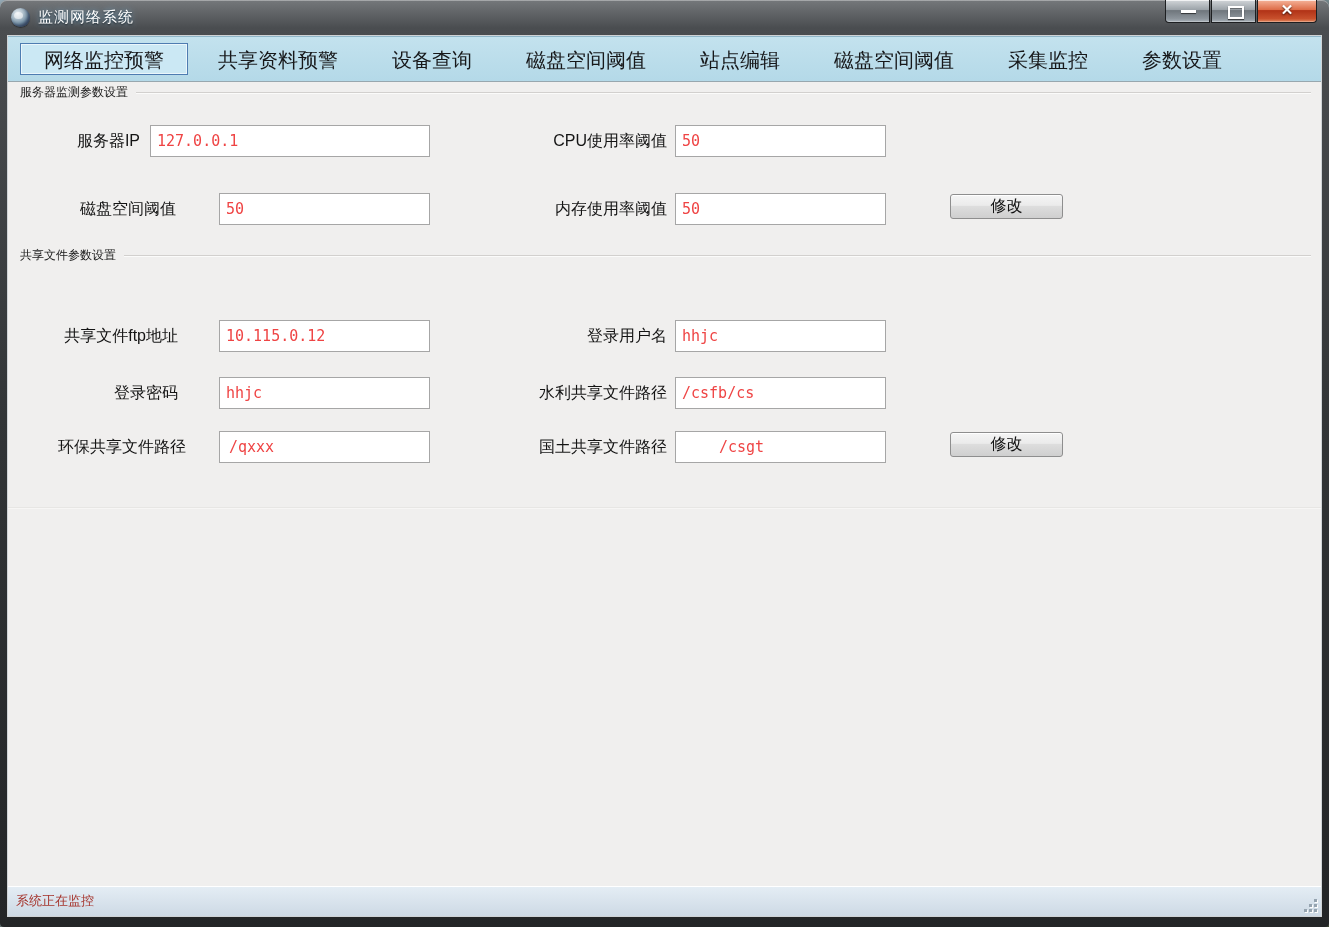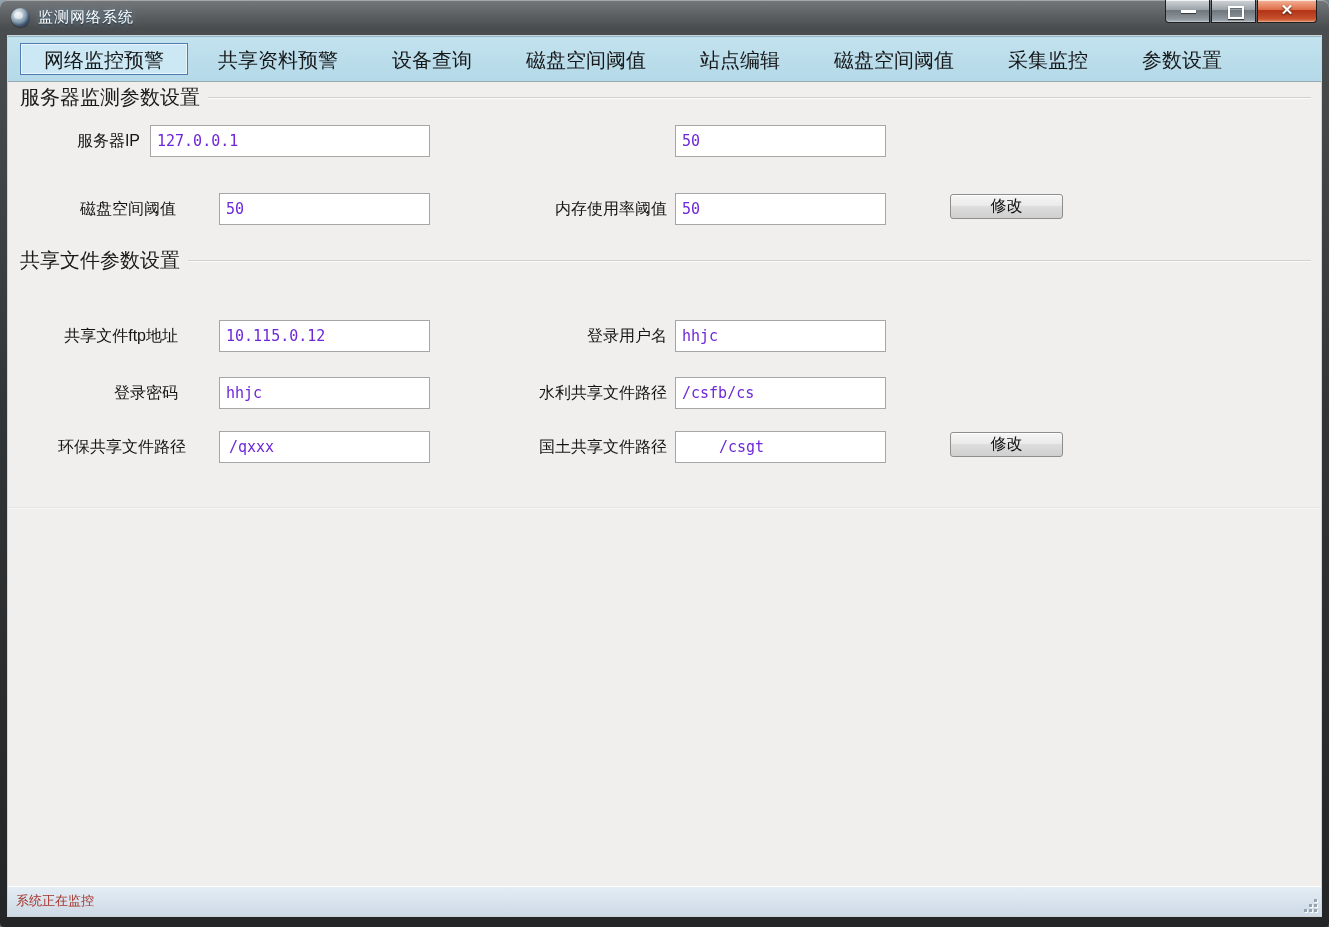--- a/index.html
+++ b/index.html
@@ -67,32 +67,32 @@
     border:1px solid transparent;box-sizing:border-box;
   }
   .tab.selected{
     background:#cbe8f4;border:1px solid #4e7cb1;
     box-shadow:inset 0 0 0 1px rgba(255,255,255,.6);
   }
   
   .content{position:absolute;left:0;top:46px;right:0;bottom:30px;background:#f0efee;}
   .groupcap{
     position:absolute;left:12px;right:10px;display:flex;align-items:center;
-    font-size:20px;color:#1a1a1a;
+    font-size:12px;color:#1a1a1a;
   }
   .groupcap .cap-text{white-space:nowrap;margin-right:8px;}
   .groupcap .capline{flex:1;height:0;border-top:1px solid #d2d0ce;border-bottom:1px solid #fbfbfa;}
   .field-label{
     position:absolute;height:32px;line-height:32px;font-size:16px;color:#141414;
     text-align:right;white-space:nowrap;
   }
   .tb{
     position:absolute;height:32px;box-sizing:border-box;
     border:1px solid #a6a6a6;background:#ffffff;
-    font-family:"DejaVu Sans Mono", monospace;font-size:15px;color:#6d28d9;
+    font-family:"DejaVu Sans Mono", monospace;font-size:15px;color:#ef4444;
     padding:0 6px;outline:none;
   }
   .btn-modify{
     position:absolute;width:113px;height:25px;box-sizing:border-box;
     border:1px solid #8e8e8e;border-radius:3px;
     background:linear-gradient(180deg,#f5f5f5 0%,#ebebeb 45%,#dddddd 50%,#cfcfcf 100%);
     box-shadow:inset 0 1px 0 #ffffff;
     font-family:"Liberation Sans", sans-serif;font-size:16px;color:#111;cursor:default;
   }
   .divider{position:absolute;left:0;right:0;top:425px;height:0;border-top:1px solid #e7e6e4;border-bottom:1px solid #f7f6f5;}
@@ -155,20 +155,21 @@
     <div class="content">
 
       <div class="groupcap" style="top:2px;">
         <span class="cap-text">服务器监测参数设置</span>
         <i class="capline"></i>
       </div>
 
       <label class="field-label" style="left:12px;top:43px;width:120px;">服务器IP</label>
       <input class="tb" style="left: 142px; top: 43px; width: 280px;" value="127.0.0.1">
 
+      <label class="field-label" style="left:440px;top:43px;width:219px;">CPU使用率阈值</label>
       <input class="tb" style="left: 667px; top: 43px; width: 211px;" value="50">
 
       <label class="field-label" style="left:12px;top:111px;width:156px;">磁盘空间阈值</label>
       <input class="tb" style="left: 211px; top: 111px; width: 211px;" value="50">
 
       <label class="field-label" style="left:440px;top:111px;width:219px;">内存使用率阈值</label>
       <input class="tb" style="left: 667px; top: 111px; width: 211px;" value="50">
 
       <button class="btn-modify" style="left:942px;top:112px;">修改</button>
 

